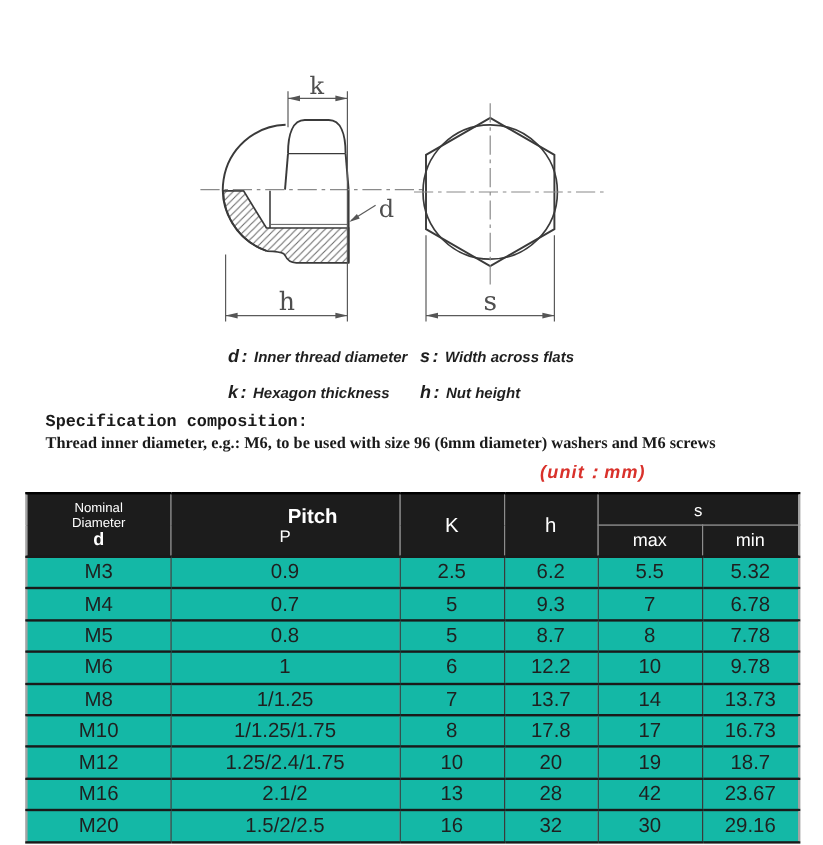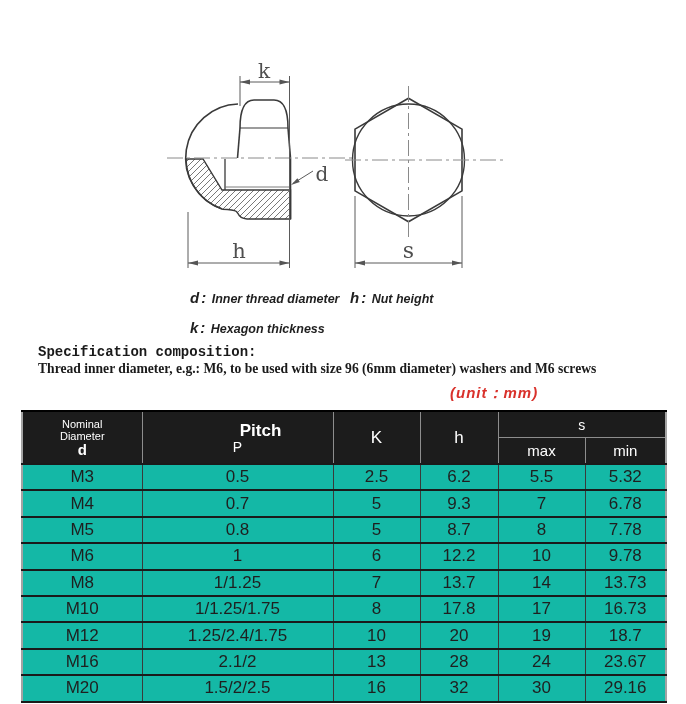--- a/index.html
+++ b/index.html
@@ -121,26 +121,30 @@
   </g>
   <text class="dim-label" x="408.5" y="258" font-size="22" text-anchor="middle">s</text>
 </svg>
 
 <div class="legend">
   <div class="legend-item">
     <span class="legend-sym">d:</span>
     <span>Inner thread diameter</span>
   </div>
   <div class="legend-item">
+    <span class="legend-sym">s:</span>
+    <span>Width across flats</span>
+  </div>
+  <div class="legend-item">
+    <span class="legend-sym">k:</span>
+    <span>Hexagon thickness</span>
+  </div>
+  <div class="legend-item">
     <span class="legend-sym">h:</span>
     <span>Nut height</span>
-  </div>
-  <div class="legend-item">
-    <span class="legend-sym">k:</span>
-    <span>Hexagon thickness</span>
   </div>
 </div>
 
 <div class="spec-title">Specification composition:</div>
 <div class="spec-body">Thread inner diameter, e.g.: M6, to be used with size 96 (6mm diameter) washers and M6 screws</div>
 <div class="unit-note">(unit：mm)</div>
 
 <table class="spec-table">
   <colgroup>
     <col style="width:120px">
@@ -166,21 +170,21 @@
       <th colspan="2" class="th-s">s</th>
     </tr>
     <tr>
       <th class="th-maxmin">max</th>
       <th class="th-maxmin">min</th>
     </tr>
   </thead>
   <tbody id="spec-tbody">
       <tr>
         <td>M3</td>
-        <td>0.5</td>
+        <td>0.9</td>
         <td>2.5</td>
         <td>6.2</td>
         <td>5.5</td>
         <td>5.32</td>
       </tr>
       <tr>
         <td>M4</td>
         <td>0.7</td>
         <td>5</td>
         <td>9.3</td>
@@ -225,21 +229,21 @@
         <td>10</td>
         <td>20</td>
         <td>19</td>
         <td>18.7</td>
       </tr>
       <tr>
         <td>M16</td>
         <td>2.1/2</td>
         <td>13</td>
         <td>28</td>
-        <td>24</td>
+        <td>42</td>
         <td>23.67</td>
       </tr>
       <tr>
         <td>M20</td>
         <td>1.5/2/2.5</td>
         <td>16</td>
         <td>32</td>
         <td>30</td>
         <td>29.16</td>
       </tr>

